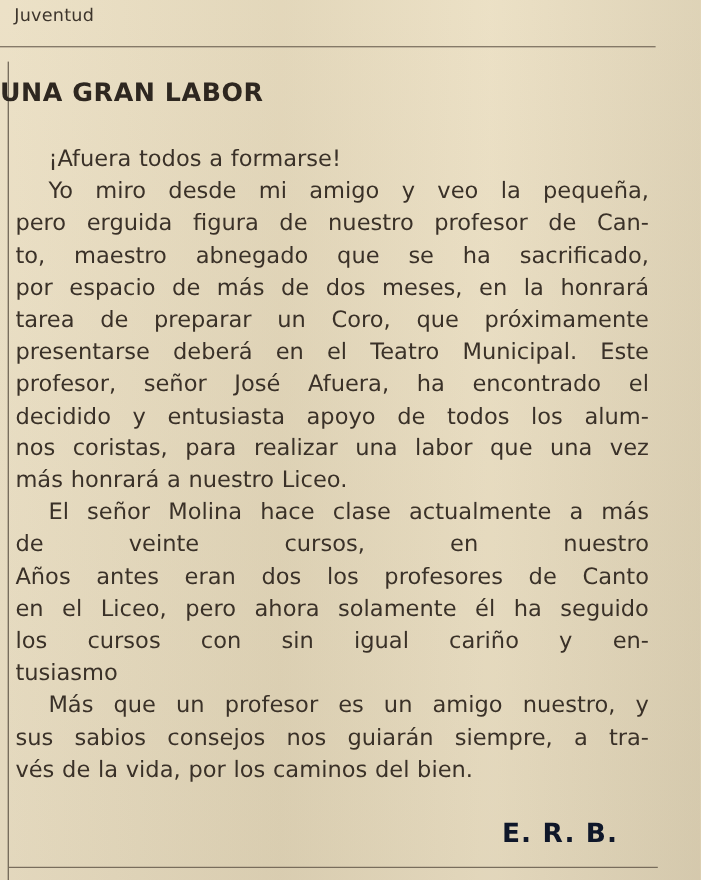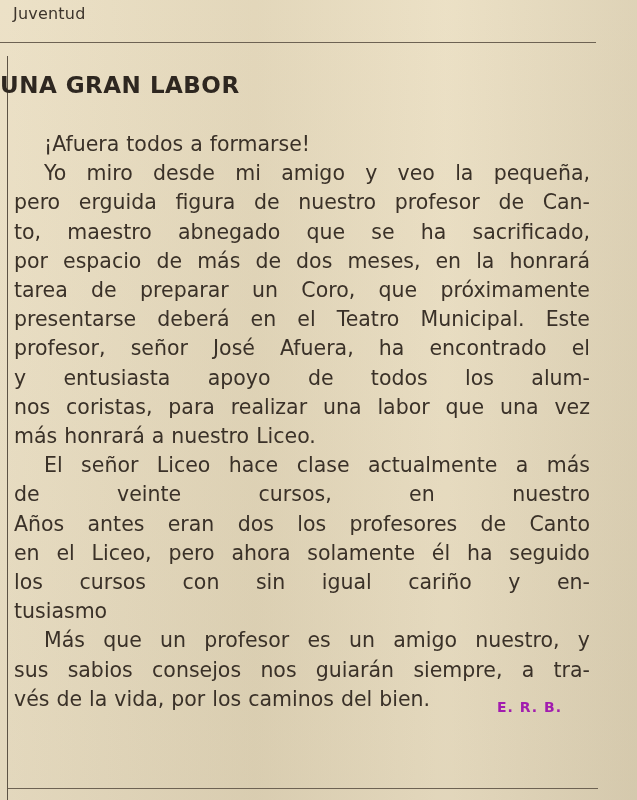--- a/index.html
+++ b/index.html
@@ -37,22 +37,22 @@
   .body {
     position:absolute; left:14px; top:130px; width:576px;
     font-size:20.5px; line-height:29.2px; color:#3a3128;
   }
   .line { white-space:nowrap; display:flex; justify-content:space-between; }
   .line span { display:inline-block; }
   .line.last { justify-content:flex-start; }
   .line.last span { margin-right:7px; }
   .indent { padding-left:30px; }
   .signature {
-    position:absolute; right:75px; top:699px;
-    font-size:14px; font-weight:bold; color:#a21caf; letter-spacing:1px;
+    position:absolute; right:75px; top:743px;
+    font-size:24px; font-weight:bold; color:#0f172a; letter-spacing:1px;
   }
 </style>
 </head>
 <body>
 
 <div class="header-label">Juventud</div>
 <div class="top-rule"></div>
 <div class="left-rule"></div>
 
 <div class="title">UNA GRAN LABOR</div>
@@ -127,20 +127,21 @@
     <div class="line">
       <span>profesor,</span>
       <span>señor</span>
       <span>José</span>
       <span>Afuera,</span>
       <span>ha</span>
       <span>encontrado</span>
       <span>el</span>
     </div>
     <div class="line">
+      <span>decidido</span>
       <span>y</span>
       <span>entusiasta</span>
       <span>apoyo</span>
       <span>de</span>
       <span>todos</span>
       <span>los</span>
       <span>alum-</span>
     </div>
     <div class="line">
       <span>nos</span>
@@ -156,21 +157,21 @@
     <div class="line last">
       <span>más</span>
       <span>honrará</span>
       <span>a</span>
       <span>nuestro</span>
       <span>Liceo.</span>
     </div>
     <div class="line indent">
       <span>El</span>
       <span>señor</span>
-      <span>Liceo</span>
+      <span>Molina</span>
       <span>hace</span>
       <span>clase</span>
       <span>actualmente</span>
       <span>a</span>
       <span>más</span>
     </div>
     <div class="line">
       <span>de</span>
       <span>veinte</span>
       <span>cursos,</span>

